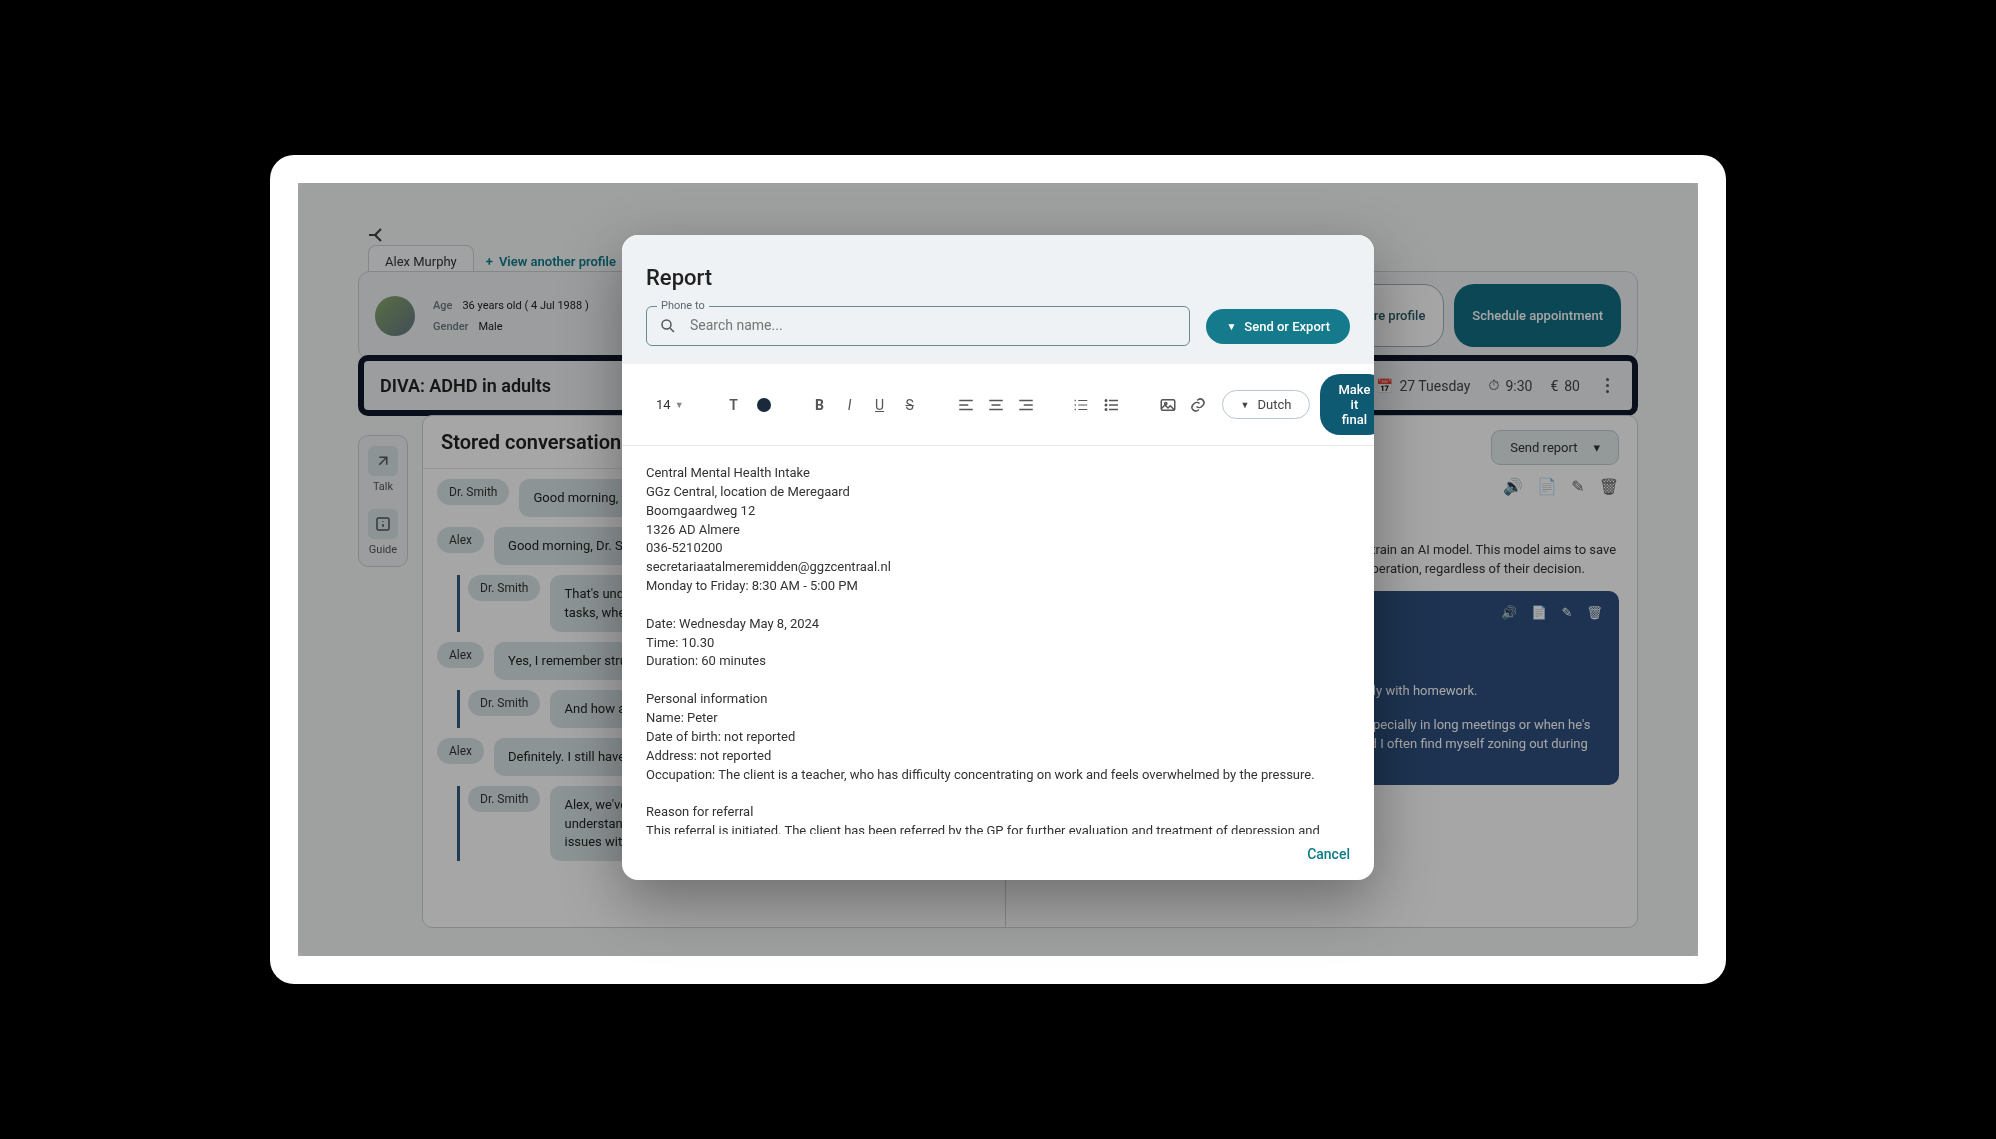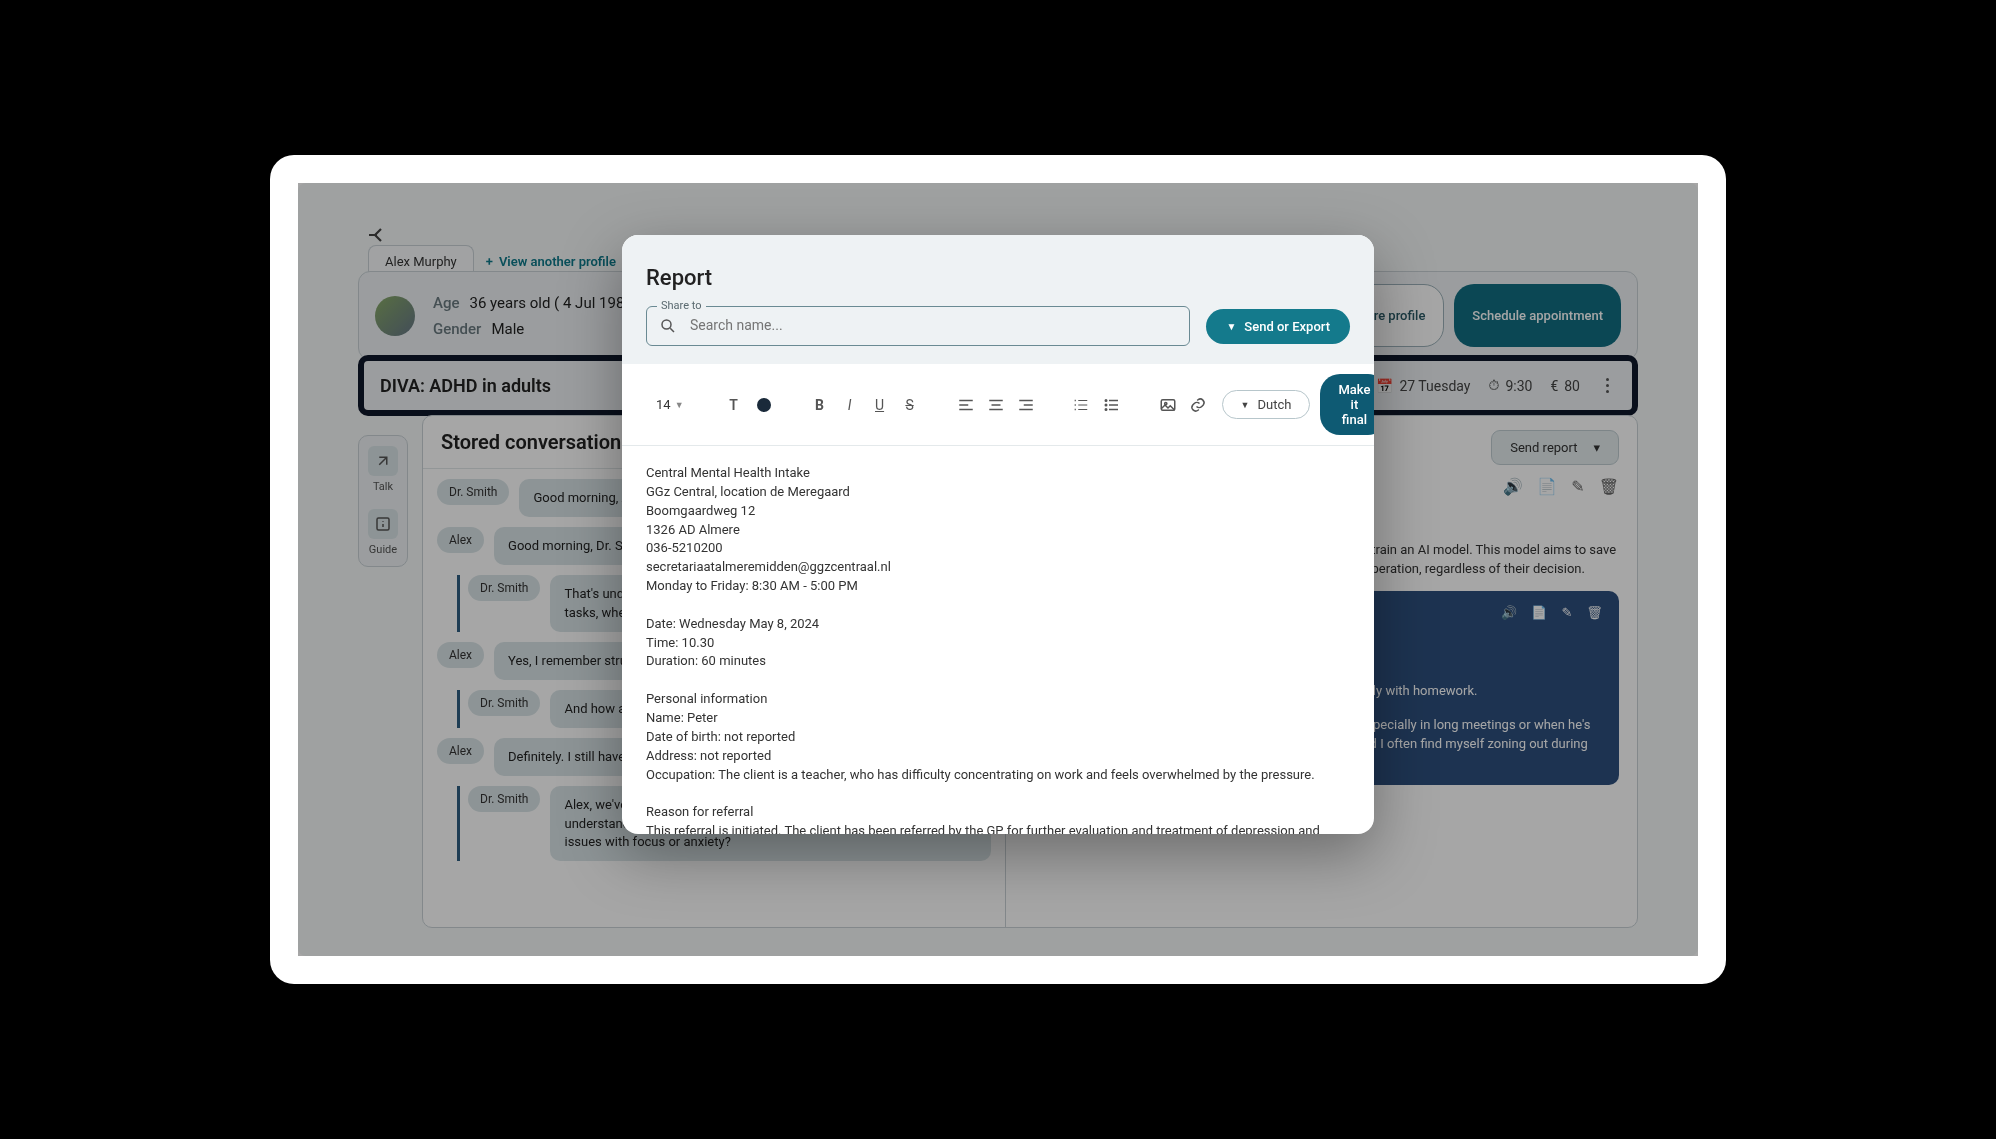--- a/index.html
+++ b/index.html
@@ -12,21 +12,21 @@
 
 .back-btn { position: absolute; top: 38px; left: 66px; width: 28px; height: 28px; display: flex; align-items: center; justify-content: center; color: #444; }
 .back-btn svg { width: 24px; height: 24px; }
 
 .tabs { position: absolute; top: 62px; left: 70px; display: flex; align-items: center; gap: 12px; }
 .tab-active { background: #f7f9fa; border: 1px solid #c9d2d6; border-bottom: none; padding: 8px 16px; border-radius: 8px 8px 0 0; font-size: 13px; color: #333; }
 .view-another { color: #0f7a8a; font-size: 13px; font-weight: 600; display: flex; align-items: center; gap: 6px; }
 
 .profile-card { position: absolute; top: 88px; left: 60px; right: 60px; border: 1px solid #c9d2d6; border-radius: 12px; padding: 12px 16px; display: flex; align-items: center; background: #eef2f4; }
 .avatar { width: 40px; height: 40px; border-radius: 50%; background: linear-gradient(135deg,#8a6,#678); margin-right: 18px; }
-.profile-fields { display: flex; gap: 52px; font-size: 15px; color: #333; flex-wrap: wrap; }
+.profile-fields { display: flex; gap: 52px; font-size: 11px; color: #333; flex-wrap: wrap; }
 .pf-row { display: flex; gap: 10px; }
 .pf-label { color: #6a7a80; font-weight: 500; }
 .pf-value { color: #222; }
 .profile-actions { margin-left: auto; display: flex; gap: 10px; }
 .btn-outline { border: 1px solid #9bb0b8; color: #2a5a66; background: #fff; padding: 8px 18px; border-radius: 20px; font-size: 13px; font-weight: 500; }
 .btn-primary { background: #126e82; color: #fff; border: none; padding: 24px 18px; border-radius: 20px; font-size: 13px; font-weight: 500; }
 
 .diva-bar { position: absolute; top: 172px; left: 60px; right: 60px; border: 6px solid #0f172a; border-radius: 10px; padding: 14px 16px; background: #eef2f4; display: flex; align-items: center; }
 .diva-title { font-size: 18px; font-weight: 600; color: #222; }
 .diva-meta { margin-left: auto; display: flex; align-items: center; gap: 18px; font-size: 14px; color: #444; }
@@ -261,21 +261,21 @@
     </div>
 
     <div class="overlay-dim"></div>
   </div>
 
   <div class="modal">
     <div class="modal-header">
       <div class="modal-title">Report</div>
       <div class="send-row">
         <div class="search-wrap">
-          <div class="search-legend">Share to</div>
+          <div class="search-legend">Phone to</div>
           <div class="search-inner">
             <svg class="icon" viewBox="0 0 24 24" fill="none" stroke="#555" stroke-width="2">
                 <circle cx="10" cy="10" r="6"></circle>
                 <path d="M20 20l-5-5"></path>
               </svg>
             <input class="search-input" placeholder="Search name..." style="">
           </div>
         </div>
         <button class="send-export-btn">
           <span style="font-size:10px;">▼</span>
@@ -391,14 +391,17 @@
 
 Reason for referral
 This referral is initiated. The client has been referred by the GP for further evaluation and treatment of depression and anxiety complaints.
 
 Social context
 Marital/Relationship Status: The client has been married for 18 years, with a history of both positive and negative dynamics in the relationship.
 Family and living situation: Patient lives with husband and two children.
 Important relationships and social support: Patient has a supportive brother and childhood friend who are aware of the situation.
 Relationship problems: The client experiences significant relationship problems with his spouse. The problems stem from the husband's history of drug abuse and infidelity, leading to a breakdown in trust and communication.</div>
 
+    <div class="modal-footer">
+      <button class="cancel-link">Cancel</button>
+    </div>
   </div>
 </div>
 
 </body></html>

